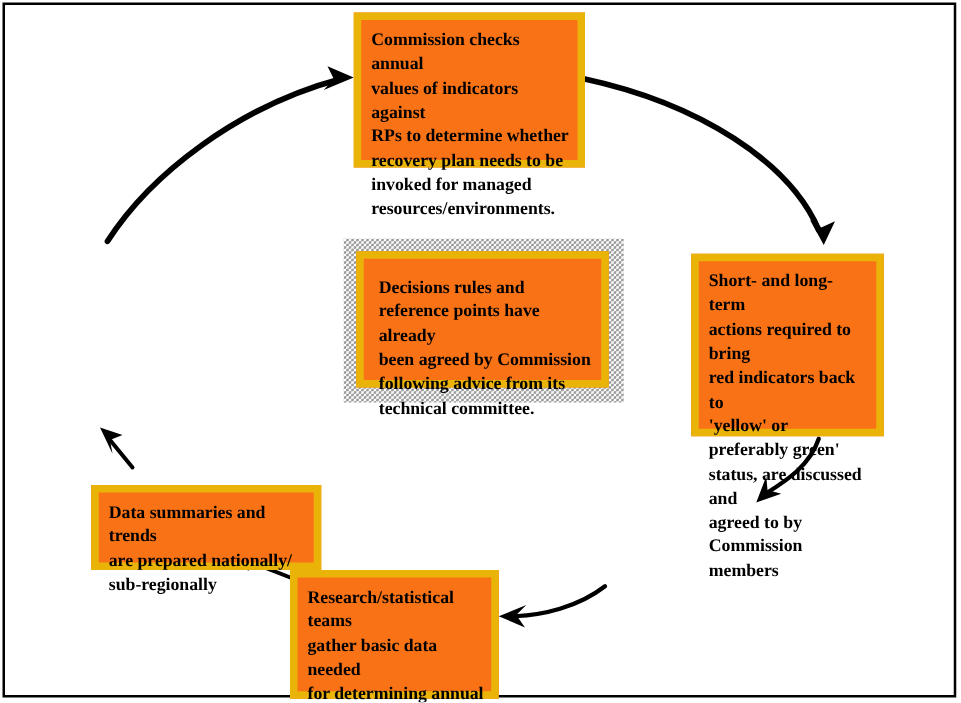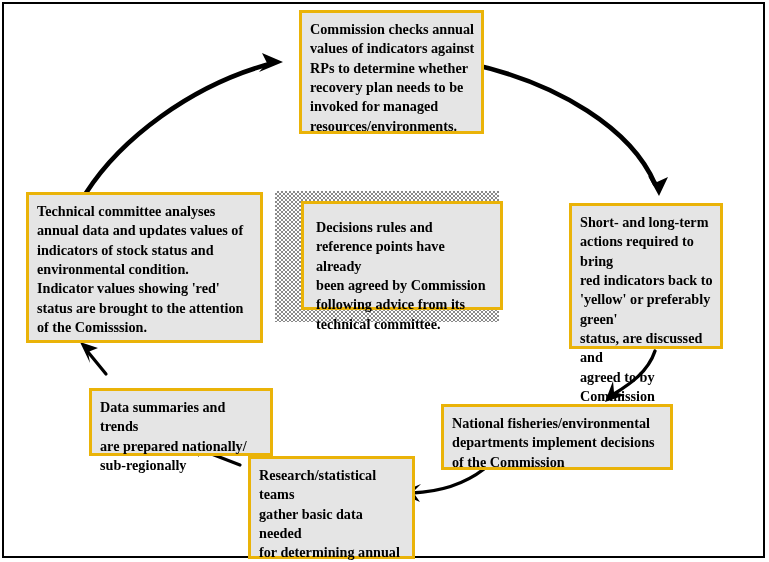--- a/index.html
+++ b/index.html
@@ -31,31 +31,30 @@
     position: absolute;
     left: 0;
     top: 0;
     width: 769px;
     height: 562px;
     pointer-events: none;
   }
   .node {
     position: absolute;
     box-sizing: border-box;
-    background: #e5e5e5;
-    border: 3px solid #eab308;
+    background: #f97316;
+    border: 6px solid #eab308;
     font-family: "Liberation Serif", "DejaVu Serif", serif;
     font-weight: bold;
     font-size: 14.2px;
     line-height: 1.36;
     color: #000000;
     padding: 7px 6px 4px 8px;
     white-space: pre-line;
     z-index: 3;
-    margin-left: 16px;
   }
   
   #node-decision-rules-frame {
     position: absolute;
     box-sizing: border-box;
     z-index: 2;
     background-color: #ffffff;
     background-image:
       linear-gradient(45deg, #8a8a8a 25%, transparent 25%, transparent 75%, #8a8a8a 75%),
       linear-gradient(45deg, #8a8a8a 25%, transparent 25%, transparent 75%, #8a8a8a 75%);
@@ -106,47 +105,37 @@
     </g>
   </svg>
 
   <div class="node" id="node-commission-checks" style="left:283px; top:10px; width:185px; height:124px;">Commission checks annual
 values of indicators against
 RPs to determine whether
 recovery plan needs to be
 invoked for managed
 resources/environments.</div>
 
-  <div class="node" id="node-technical-committee" style="left:10px; top:192px; width:237px; height:151px;">Technical committee analyses
-annual data and updates values of
-indicators of stock status and
-environmental condition.
-Indicator values showing 'red'
-status are brought to the attention
-of the Comisssion.</div>
 
   <div id="node-decision-rules-frame" style="left:275px; top:191px; width:224px; height:131px;">
     <div class="node" id="node-decision-rules" style="left:10px; top:10px; width:calc(100% - 22px); height:calc(100% - 22px); position:absolute;">Decisions rules and
 reference points have already
 been agreed by Commission
 following advice from its
 technical committee.</div>
   </div>
 
   <div class="node" id="node-short-long-term-actions" style="left:553px; top:203px; width:154px; height:146px;">Short- and long-term
 actions required to bring
 red indicators back to
 'yellow' or preferably green'
 status, are discussed and
 agreed to by Commission
 members</div>
 
-  <div class="node" id="node-national-departments" style="left:425px; top:404px; width:232px; height:66px;">National fisheries/environmental
-departments implement decisions
-of the Commission</div>
 
   <div class="node" id="node-research-teams" style="left:232px; top:456px; width:167px; height:103px;">Research/statistical teams
 gather basic data needed
 for determining annual
 indicator value</div>
 
   <div class="node" id="node-data-summaries" style="left:73px; top:388px; width:184px; height:68px;">Data summaries and trends
 are prepared nationally/
 sub-regionally</div>
 

